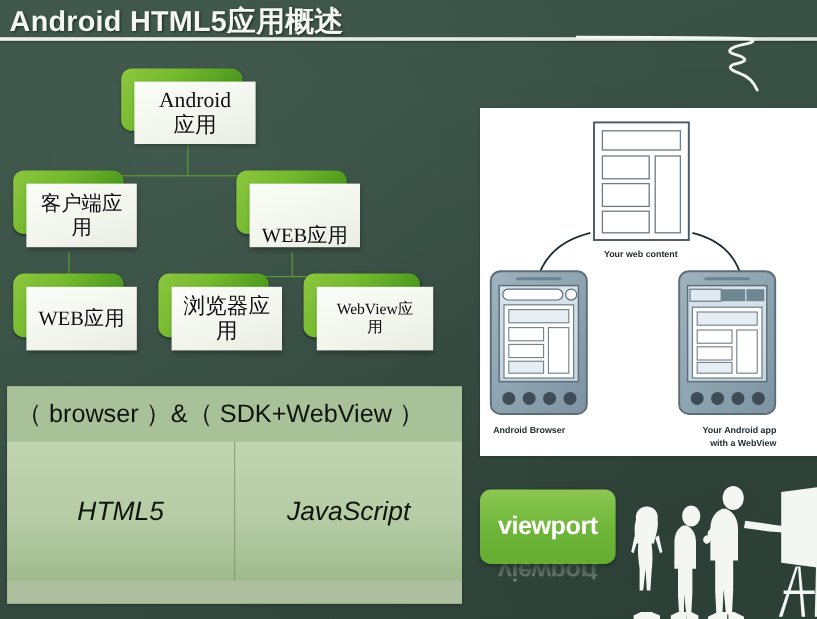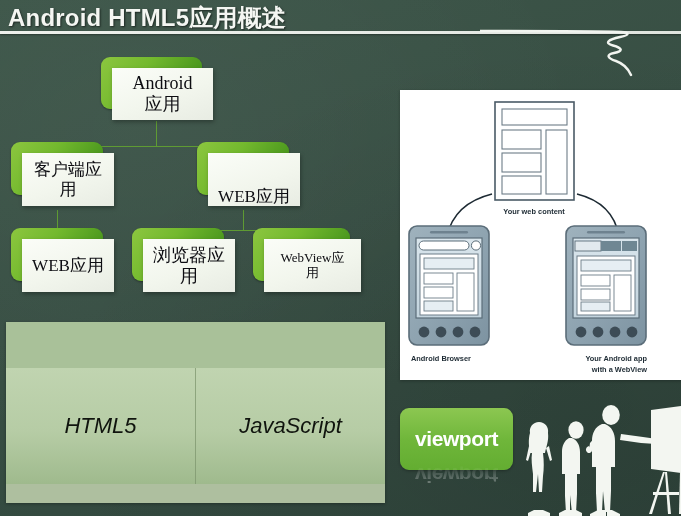--- a/index.html
+++ b/index.html
@@ -202,20 +202,21 @@
       <div class="front" style="font-size:13px;">
         <div>
           <div>WebView应</div>
           <div>用</div>
         </div>
       </div>
     </div>
   </div>
 
   <div id="stack">
+    <div id="stack-head">（ browser ）&amp;（ SDK+WebView ）</div>
     <div id="stack-cols">
       <div class="stack-col">HTML5</div>
       <div class="stack-col">JavaScript</div>
     </div>
     <div id="stack-foot"></div>
   </div>
 
   <div id="figure">
     <svg width="255" height="290" viewBox="0 0 255 290">
       <defs>

